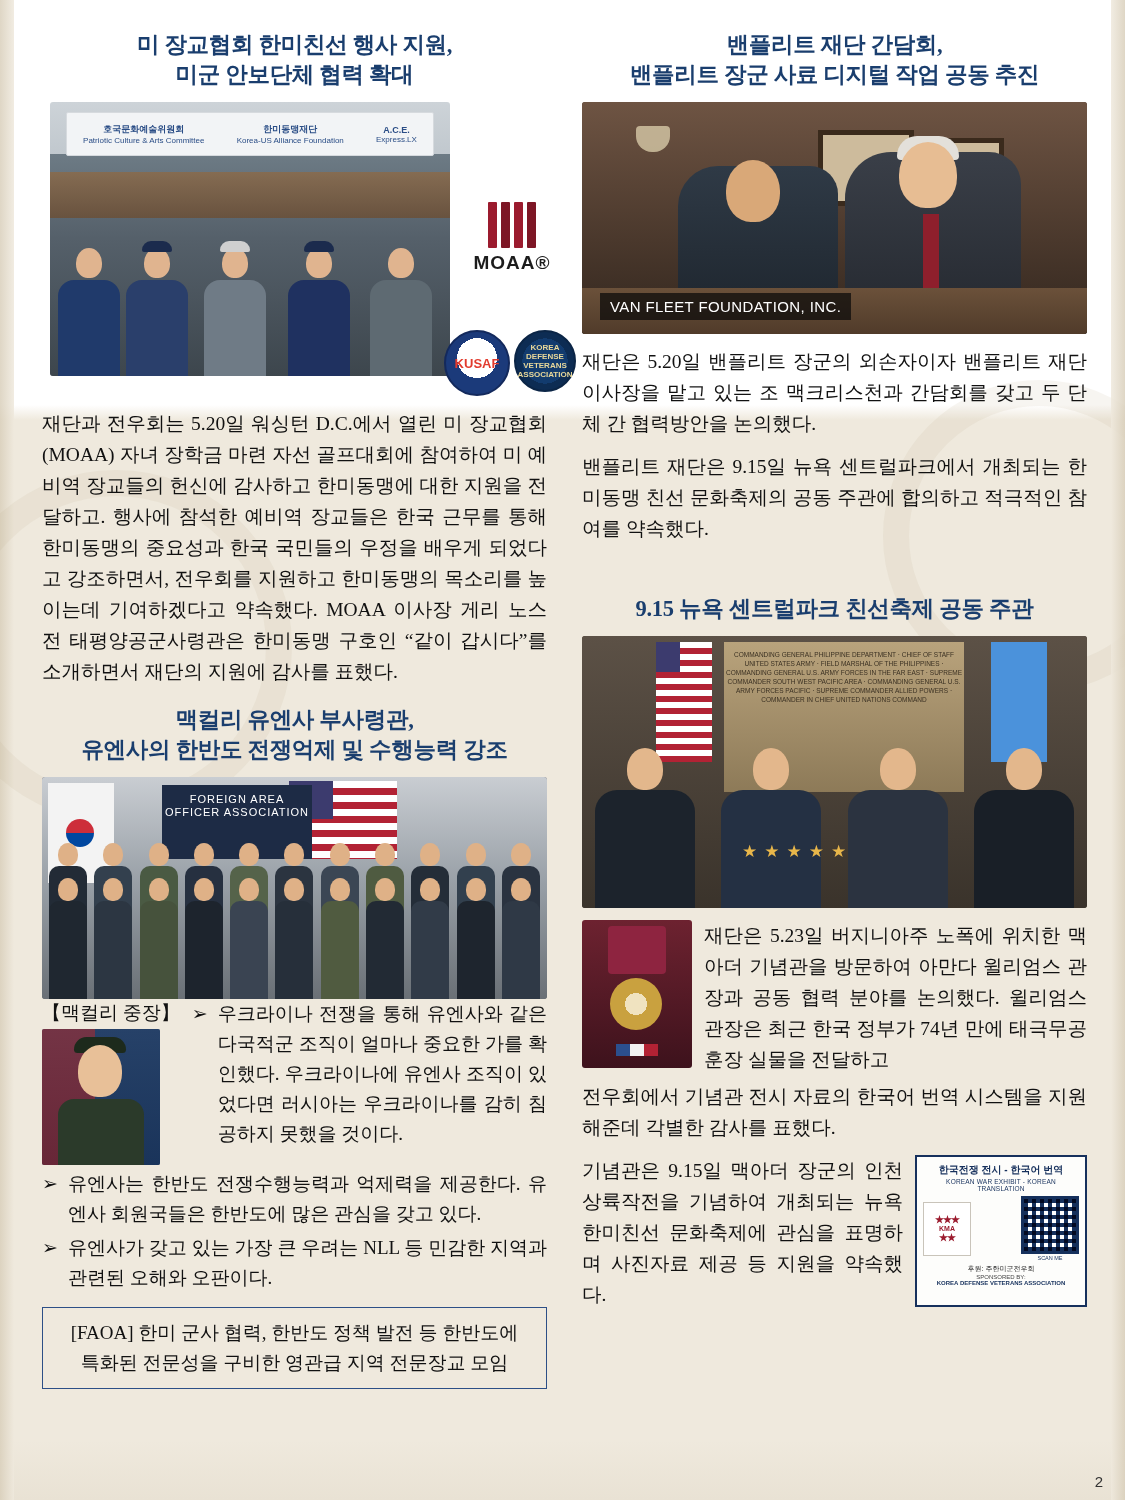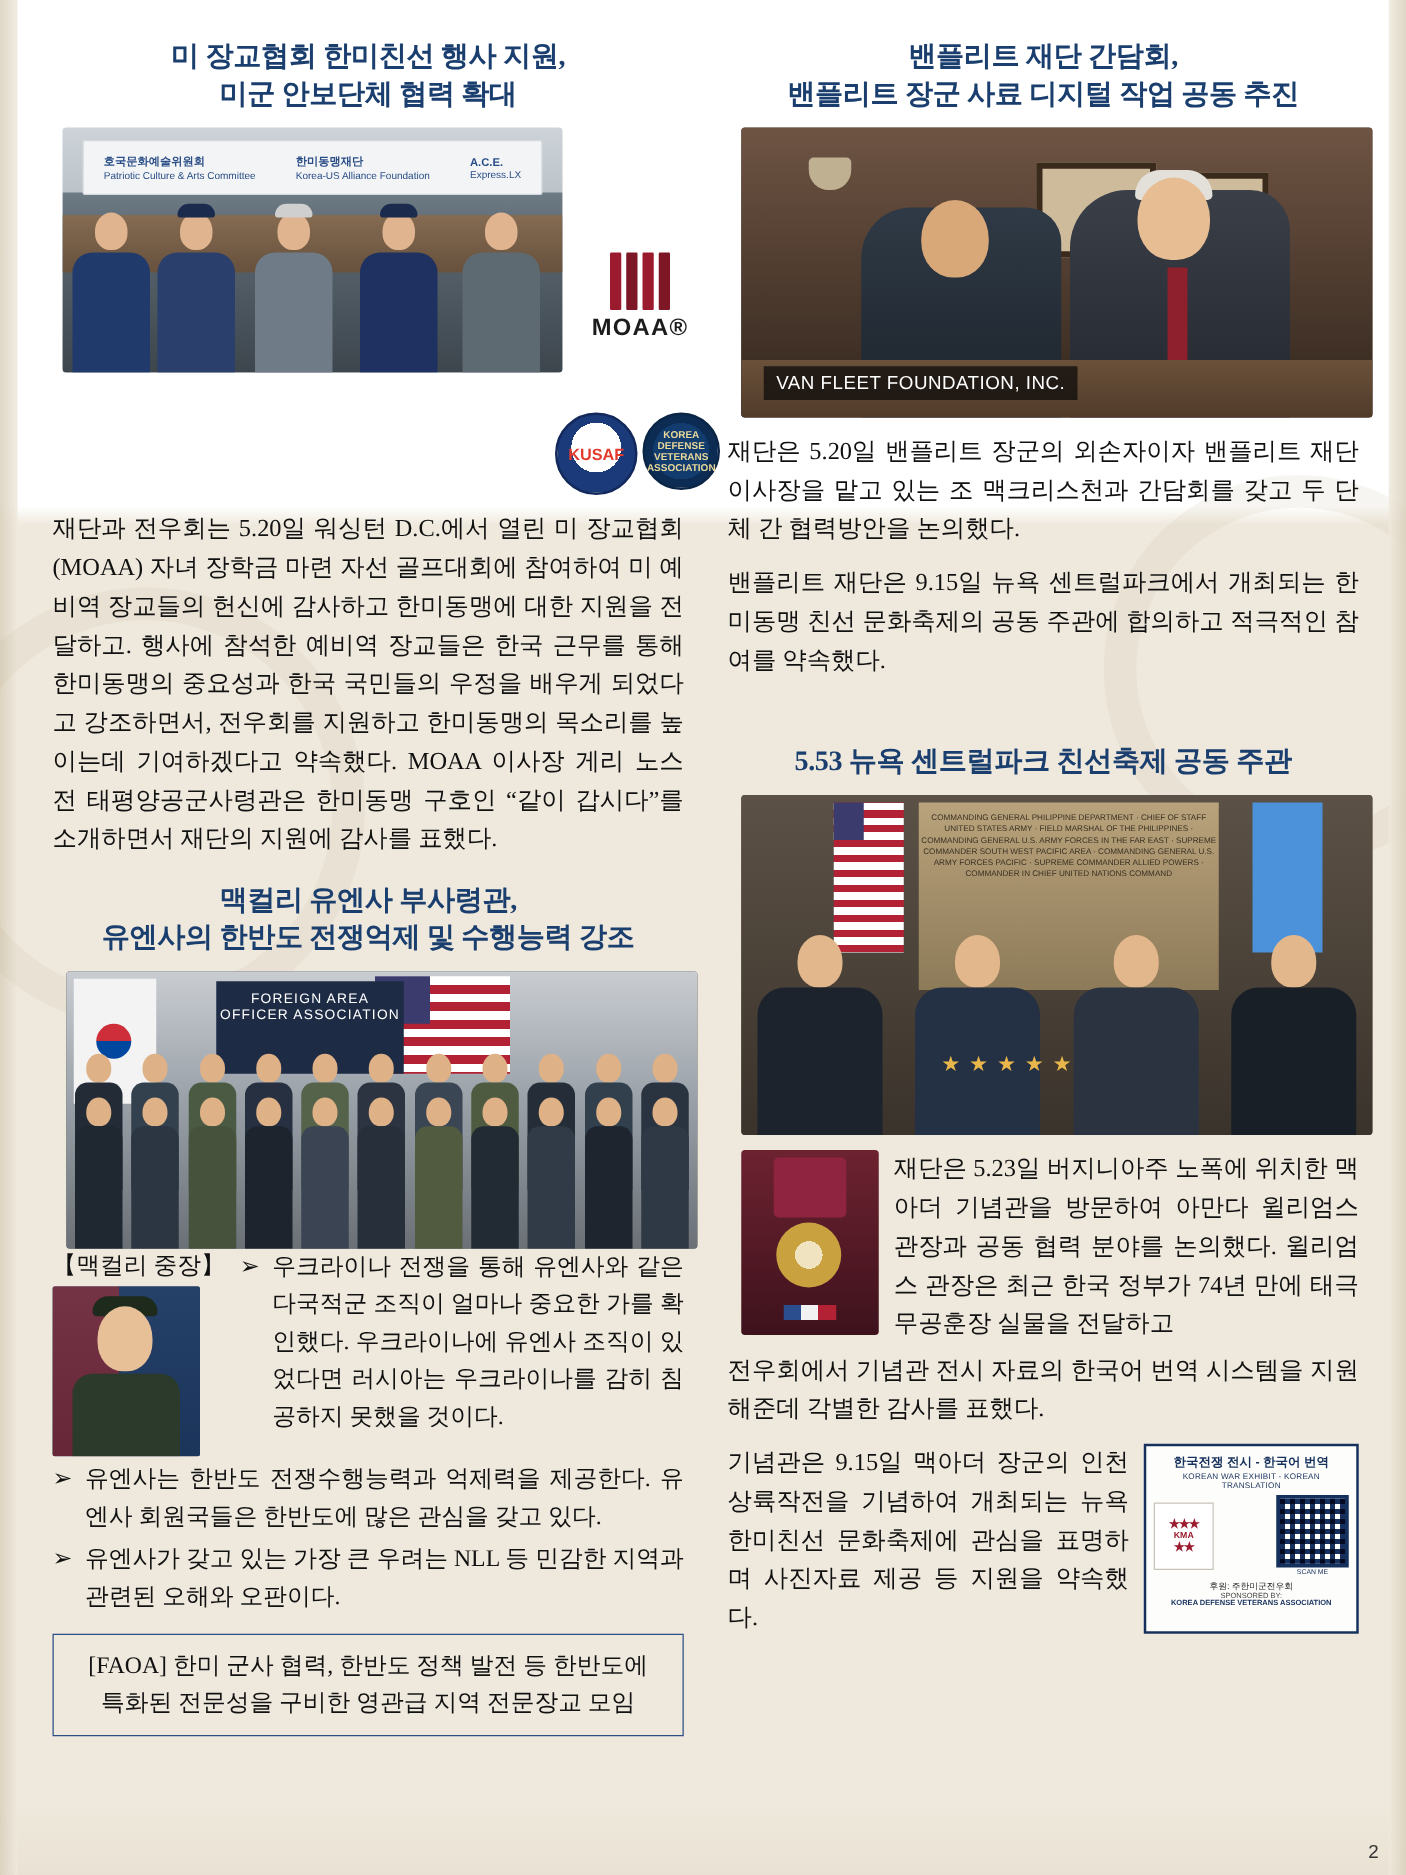--- a/index.html
+++ b/index.html
@@ -68,25 +68,24 @@
     text-justify: inter-ideograph;
     margin: 10px 0 12px 0;
     color: #111;
   }
 
   .photo {
     border-radius: 3px;
     overflow: hidden;
     position: relative;
     background: #b9b4ab;
-    margin-left: 11px;
-  }
-
-  
-  .p1 { width: 400px; height: 196px; margin: 0 0 0 8px; background: linear-gradient(#cdd3d8, #8d9aa3); }
+  }
+
+  
+  .p1 { width: 400px; height: 274px; margin: 0 0 0 8px; background: linear-gradient(#cdd3d8, #8d9aa3); text-align: center; }
   .p1 .banner {
     position: absolute; left: 16px; right: 16px; top: 10px; height: 42px;
     background: #f2f4f6; border: 1px solid #d6dade; border-radius: 2px;
     display: flex; align-items: center; justify-content: space-around;
     font-size: 8px; color: #2a4d86; font-family: "Liberation Sans", sans-serif;
   }
   .p1 .banner b { display: block; font-size: 9px; }
   .p1 .room {
     position: absolute; left: 0; right: 0; top: 52px; bottom: 0;
     background: linear-gradient(#6d7b85 0%, #55606a 38%, #3d464d 100%);
@@ -566,21 +565,21 @@
         <div class="caption">VAN FLEET FOUNDATION, INC.</div>
       </div>
 
       <p class="body" style="margin-top:12px;">재단은 5.20일 밴플리트 장군의 외손자이자 밴플리트 재단 이사장을 맡고 있는 조 맥크리스천과 간담회를 갖고 두 단체 간 협력방안을 논의했다.</p>
       <p class="body">밴플리트 재단은 9.15일 뉴욕 센트럴파크에서 개최되는 한미동맹 친선 문화축제의 공동 주관에 합의하고 적극적인 참여를 약속했다.</p>
     </section>
 
     <section style="margin-top:20px;">
       <h2 class="headline">
         <br>
-        <span>5.53 뉴욕 센트럴파크 친선축제 공동 주관</span>
+        <span>9.15 뉴욕 센트럴파크 친선축제 공동 주관</span>
       </h2>
 
       <div class="photo p4">
         <div class="bg"></div>
         <div class="usflag2"></div>
         <div class="unflag"></div>
         <div class="plaque">COMMANDING GENERAL PHILIPPINE DEPARTMENT · CHIEF OF STAFF UNITED STATES ARMY · FIELD MARSHAL OF THE PHILIPPINES · COMMANDING GENERAL U.S. ARMY FORCES IN THE FAR EAST · SUPREME COMMANDER SOUTH WEST PACIFIC AREA · COMMANDING GENERAL U.S. ARMY FORCES PACIFIC · SUPREME COMMANDER ALLIED POWERS · COMMANDER IN CHIEF UNITED NATIONS COMMAND</div>
         <div class="p4row">
           <div class="pp">
               <div class="h"></div>

